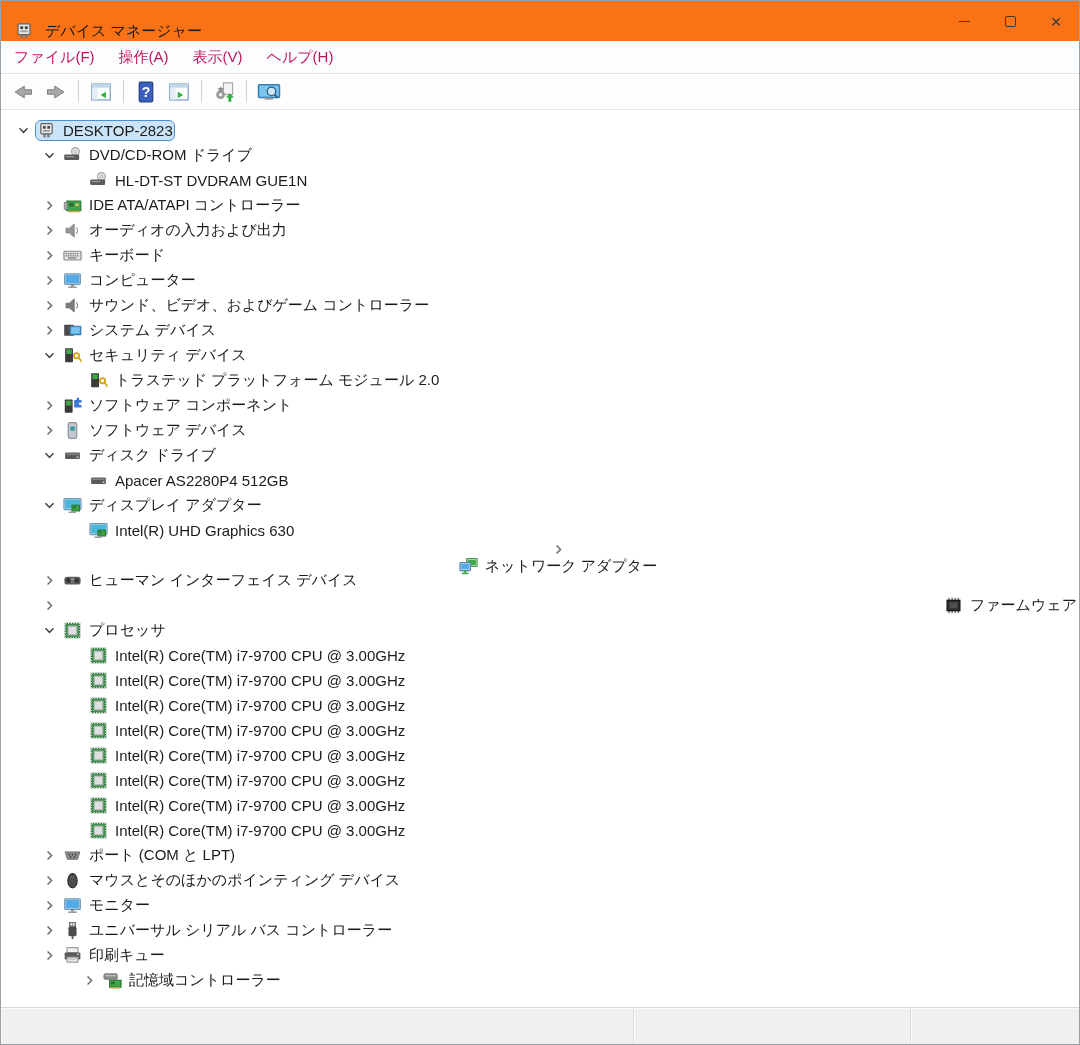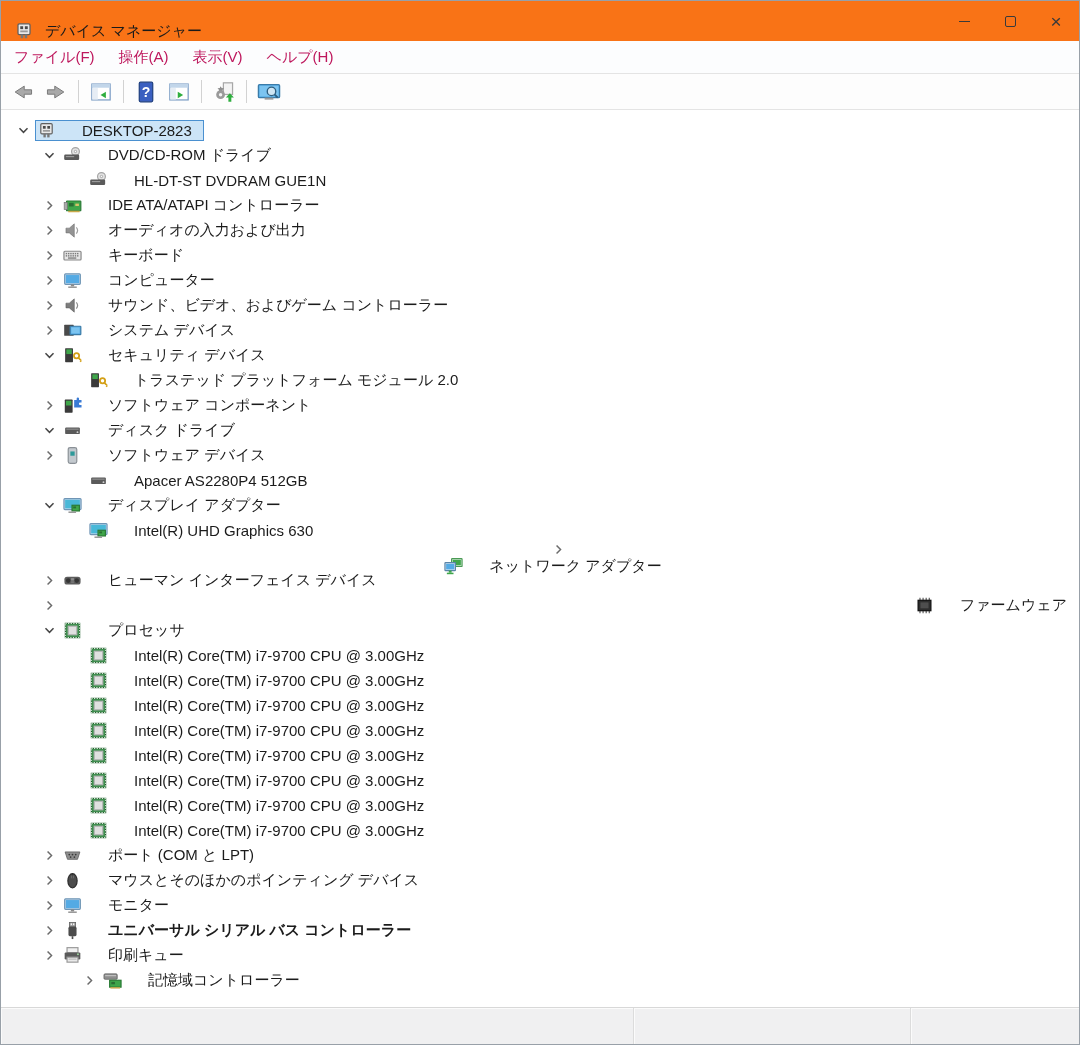--- a/index.html
+++ b/index.html
@@ -31,21 +31,21 @@
   .toolbar {
     height:36px; background:#fdfdfd; display:flex; align-items:center;
     padding-left:9px; border-bottom:1px solid #e4e4e4; flex:0 0 auto; gap:7px;
   }
   .tool-btn { display:flex; align-items:center; justify-content:center; width:26px; height:28px; }
   .tool-sep { width:1px; height:23px; background:#d2d2d2; margin:0 2px; }
   
   .content { flex:1 1 auto; background:#fff; padding-top:8px; overflow:hidden; }
   .row { height:25px; display:flex; align-items:center; }
   .chev { width:24px; display:flex; align-items:center; justify-content:center; flex:0 0 auto; }
-  .selbox { display:flex; align-items:center; border:1px solid transparent; border-radius:0; padding-right:11px;gap:19px; }
+  .selbox { display:flex; align-items:center; border:1px solid transparent; border-radius:6px; padding-right:1px; }
   .selbox.selected { background:#cce4f7; border-color:#4a90d0; }
   .ticon { width:19px; height:19px; margin:0 5px 0 1px; display:flex; align-items:center; justify-content:center; flex:0 0 auto; }
   .tlabel { font-size:15px; color:#1b1b1b; white-space:nowrap; padding-left:2px; }
   
   .statusbar {
     height:37px; background:#f0f0f1; border-top:1px solid #d8d8d8;
     display:flex; flex:0 0 auto;
   }
   .status-seg { border-right:1px solid #dcdcdc; box-shadow:inset 1px 1px 0 #fbfbfb; }
   .status-seg.s1 { width:633px; }
@@ -360,48 +360,48 @@
               <rect x="2.5" y="4" width="4.6" height="4" fill="#3fa64a"></rect>
               <path d="M9.4 3.4h2.1V2.2a1 1 0 012 0v1.2h2.1v2.1h-1.2a1 1 0 000 2h1.2v2.1H9.4z" fill="#3a7bd5"></path>
             </svg>
           </span>
           <span class="tlabel">ソフトウェア コンポーネント</span>
         </span>
       </div>
       <div class="row" style="padding-left: 36px;">
         <span class="chev">
           <svg width="13" height="13" viewBox="0 0 12 12">
+            <path d="M4.2 2.3l3.7 3.7-3.7 3.7" fill="none" stroke="#6b6b6b" stroke-width="1.35"></path>
+          </svg>
+        </span>
+        <span class="selbox">
+          <span class="ticon">
+            <svg width="19" height="19" viewBox="0 0 16 16">
+              <rect x="4.4" y="1.4" width="7.2" height="13.2" rx="1.6" fill="#c3c9ce" stroke="#8a9096"></rect>
+              <rect x="6.2" y="4.6" width="3.6" height="3.6" fill="#2e9a9a"></rect>
+            </svg>
+          </span>
+          <span class="tlabel">ソフトウェア デバイス</span>
+        </span>
+      </div>
+      <div class="row" style="padding-left: 36px;">
+        <span class="chev">
+          <svg width="13" height="13" viewBox="0 0 12 12">
             <path d="M2.3 4l3.7 3.7L9.7 4" fill="none" stroke="#454545" stroke-width="1.35"></path>
           </svg>
         </span>
         <span class="selbox">
           <span class="ticon">
             <svg width="19" height="19" viewBox="0 0 16 16">
               <rect x="1.8" y="5.4" width="12.4" height="5.6" rx="1" fill="#5a5a5a"></rect>
               <rect x="2.8" y="6.4" width="10.4" height="1" fill="#8e8e8e"></rect>
               <circle cx="12.2" cy="9.4" r="0.8" fill="#cfcfcf"></circle>
             </svg>
           </span>
           <span class="tlabel">ディスク ドライブ</span>
-        </span>
-      </div>
-      <div class="row" style="padding-left: 36px;">
-        <span class="chev">
-          <svg width="13" height="13" viewBox="0 0 12 12">
-            <path d="M4.2 2.3l3.7 3.7-3.7 3.7" fill="none" stroke="#6b6b6b" stroke-width="1.35"></path>
-          </svg>
-        </span>
-        <span class="selbox">
-          <span class="ticon">
-            <svg width="19" height="19" viewBox="0 0 16 16">
-              <rect x="4.4" y="1.4" width="7.2" height="13.2" rx="1.6" fill="#c3c9ce" stroke="#8a9096"></rect>
-              <rect x="6.2" y="4.6" width="3.6" height="3.6" fill="#2e9a9a"></rect>
-            </svg>
-          </span>
-          <span class="tlabel">ソフトウェア デバイス</span>
         </span>
       </div>
       <div class="row" style="padding-left: 62px;">
         <span class="chev"></span>
         <span class="selbox">
           <span class="ticon">
             <svg width="19" height="19" viewBox="0 0 16 16">
               <rect x="1.8" y="5.4" width="12.4" height="5.6" rx="1" fill="#5a5a5a"></rect>
               <rect x="2.8" y="6.4" width="10.4" height="1" fill="#8e8e8e"></rect>
               <circle cx="12.2" cy="9.4" r="0.8" fill="#cfcfcf"></circle>
@@ -673,21 +673,21 @@
             <svg width="19" height="19" viewBox="0 0 16 16">
               <rect x="1.4" y="2.4" width="13.2" height="8.8" rx="0.8" fill="#bcd7ee" stroke="#6f95b5"></rect>
               <rect x="2.4" y="3.4" width="11.2" height="6.8" fill="#54aae4"></rect>
               <rect x="6.6" y="11.2" width="2.8" height="1.8" fill="#8a8a8a"></rect>
               <rect x="4.4" y="13" width="7.2" height="1.3" fill="#9a9a9a"></rect>
             </svg>
           </span>
           <span class="tlabel">モニター</span>
         </span>
       </div>
-      <div class="row" style="padding-left: 36px; font-weight: bold;">
+      <div class="row" style="padding-left: 36px;">
         <span class="chev">
           <svg width="13" height="13" viewBox="0 0 12 12">
             <path d="M4.2 2.3l3.7 3.7-3.7 3.7" fill="none" stroke="#6b6b6b" stroke-width="1.35"></path>
           </svg>
         </span>
         <span class="selbox">
           <span class="ticon">
             <svg width="19" height="19" viewBox="0 0 16 16">
               <rect x="5.4" y="1.2" width="5.2" height="3.6" fill="#9c9c9c" stroke="#666" stroke-width="0.7"></rect>
               <rect x="6.5" y="2" width="1" height="1.5" fill="#fff"></rect>

